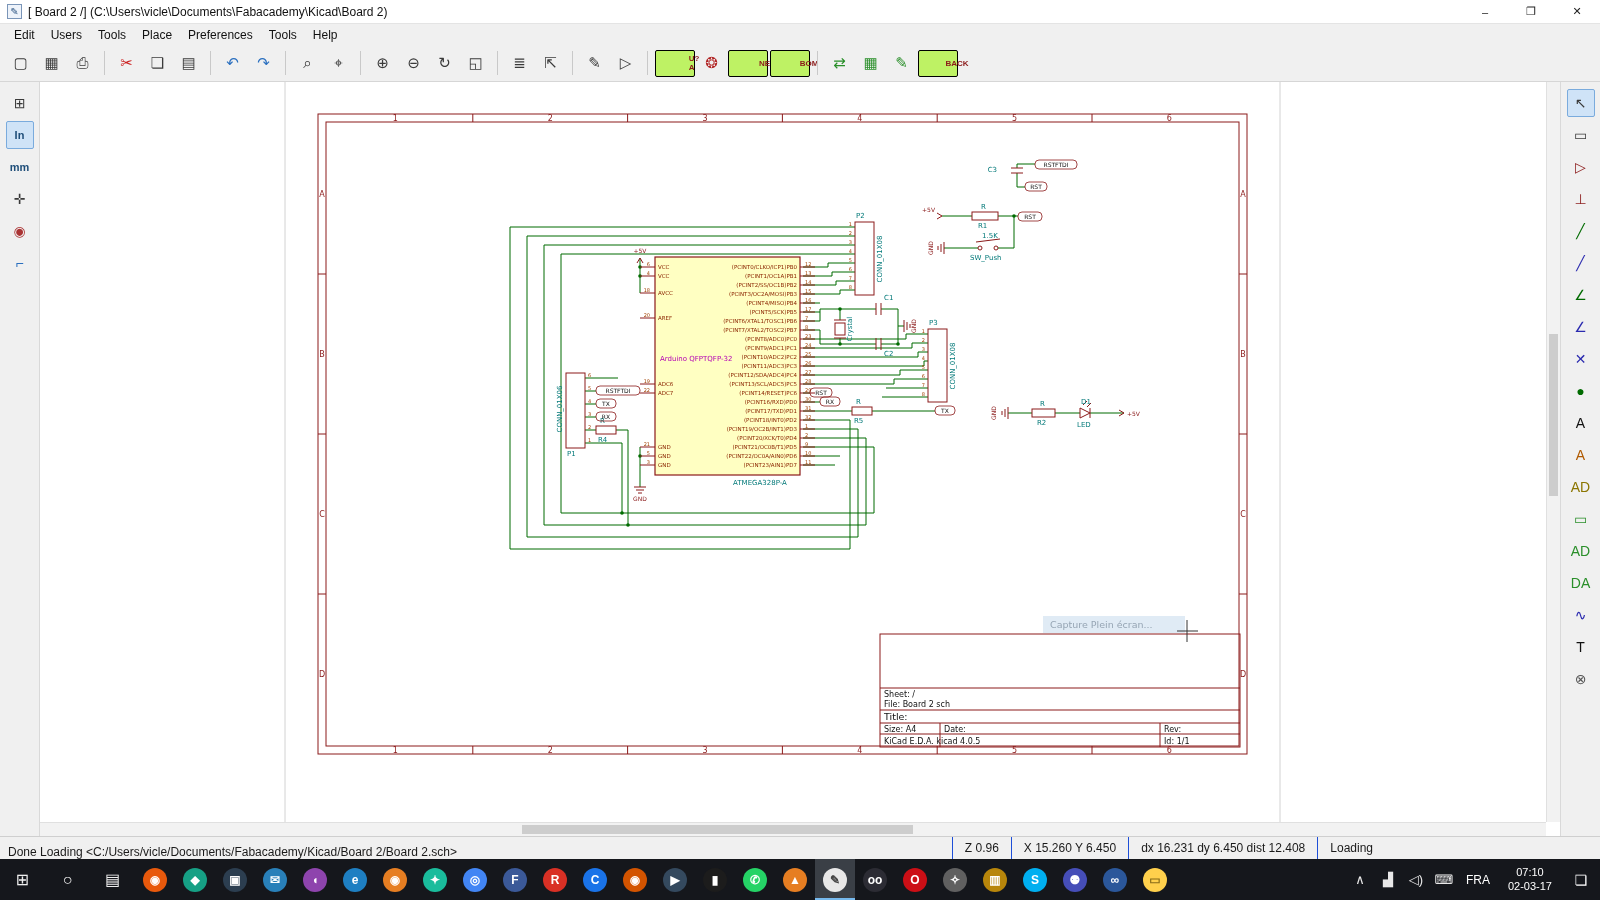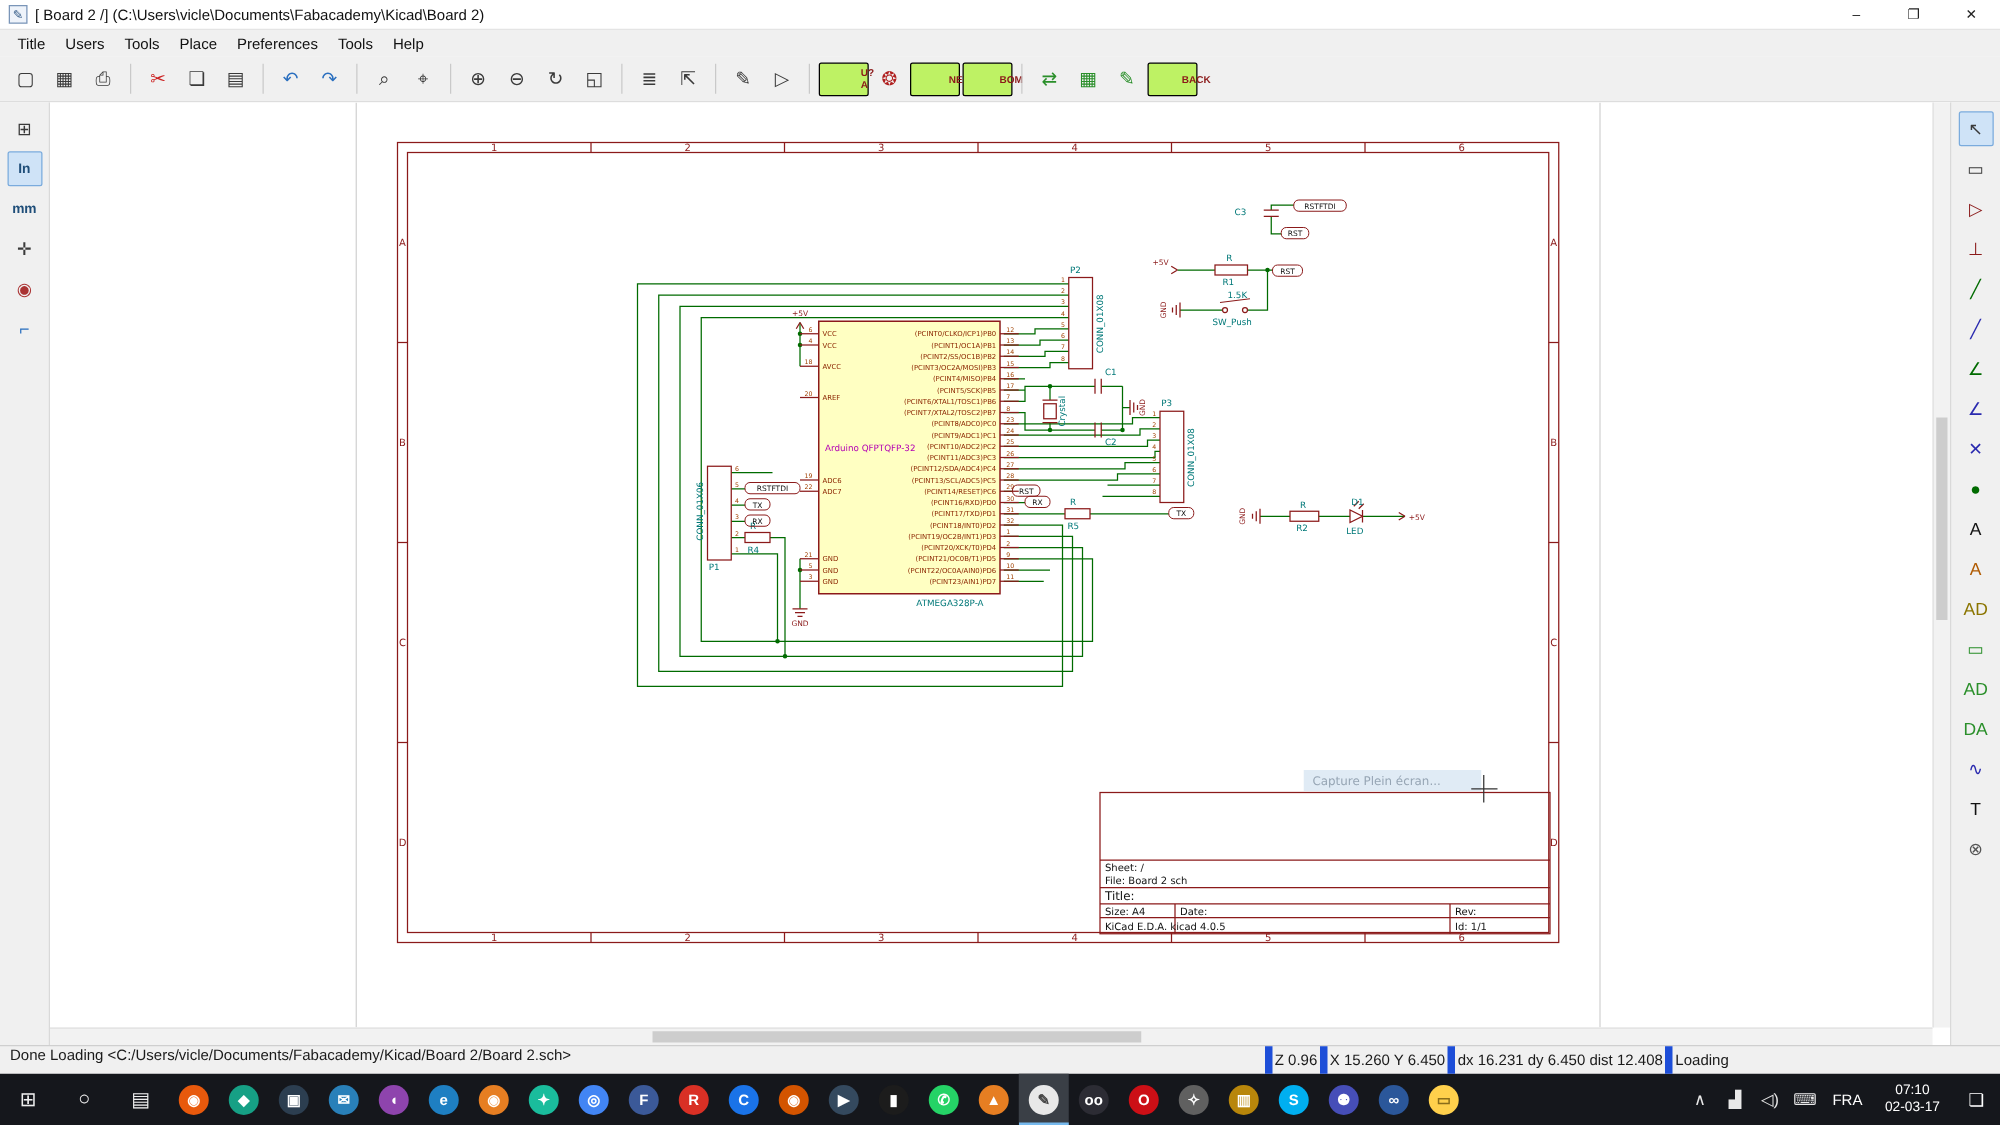--- a/index.html
+++ b/index.html
@@ -55,23 +55,23 @@
   .tw { font-size:6px;   fill:#8b1a1a; }
   .tl { font-size:6px;   fill:#111111; }
   .tm { font-size:7px;   fill:#b400b4; }
   .tf { font-size:8px;   fill:#8b1a1a; }
   .tt { font-size:8px;   fill:#111; }
   .tt2 { font-size:9.5px; fill:#111; }
   .tcap { font-size:9.5px; fill:#96a5b4; }
   .junc { fill:#006b00; }
 
   
-  .statusbar { height:23px; background:#f0f0f0; border-top:1px solid #cfcfcf; display:flex; align-items:flex-start; font-size:12px; color:#1a1a1a; }
+  .statusbar { height:23px; background:#f0f0f0; border-top:1px solid #cfcfcf; display:flex; align-items:flex-end; font-size:12px; color:#1a1a1a; }
   .sb-msg { flex:1; padding:0 8px; white-space:nowrap; overflow:hidden; }
-  .sb-field { padding:0 2px; border-left:6px solid #1d4ed8; height:100%; display:flex; align-items:center; white-space:nowrap; }
+  .sb-field { padding:0 12px; border-left:1px solid #1d4ed8; height:100%; display:flex; align-items:center; white-space:nowrap; }
   .sb-last { margin-right:215px; }
 
   
   .taskbar { height:41px; background:#15171c; display:flex; align-items:stretch; color:#fff; }
   .tb-sys { width:45px; display:flex; align-items:center; justify-content:center; font-size:16px; color:#eee; }
   .tb-app { width:40px; display:flex; align-items:center; justify-content:center; }
   .tb-app.active { background:#3a3f46; box-shadow:inset 0 -2px 0 #76b9ed; }
   .app-ic { width:24px; height:24px; border-radius:50%; display:flex; align-items:center; justify-content:center;
             font-size:12px; font-weight:bold; color:#fff; }
   .tray { margin-left:auto; display:flex; align-items:stretch; }
@@ -87,21 +87,21 @@
   <div class="app-icon">✎</div>
   <div class="title-text">[ Board 2 /] (C:\Users\vicle\Documents\Fabacademy\Kicad\Board 2)</div>
   <div class="win-controls">
     <div class="win-btn">–</div>
     <div class="win-btn">❐</div>
     <div class="win-btn close">✕</div>
   </div>
 </div>
 
 <div class="menubar" id="menubar">
-    <div class="menu-item">Title</div>
+    <div class="menu-item">Edit</div>
     <div class="menu-item">Users</div>
     <div class="menu-item">Tools</div>
     <div class="menu-item">Place</div>
     <div class="menu-item">Preferences</div>
     <div class="menu-item">Tools</div>
     <div class="menu-item">Help</div>
   </div>
 
 <div class="toolbar" id="toolbar">
     <div class="tb-btn">▢</div>

